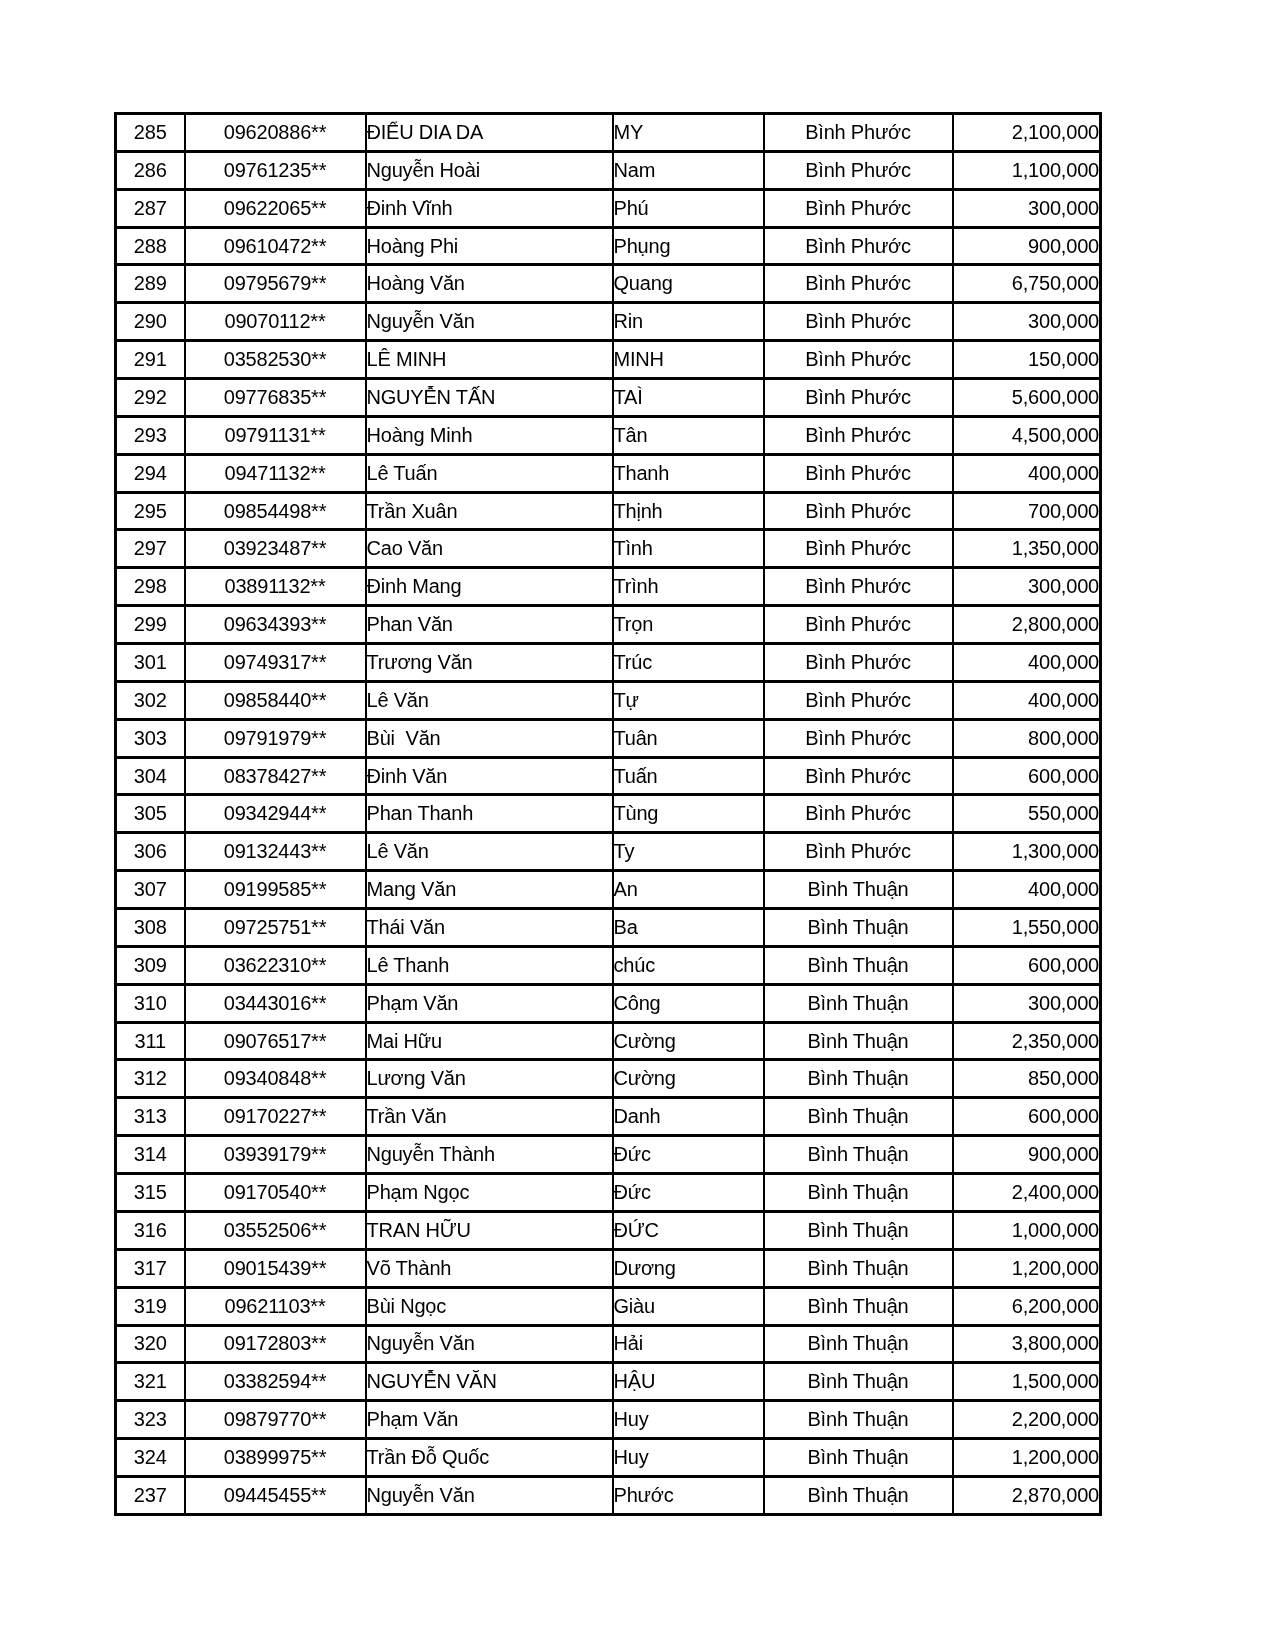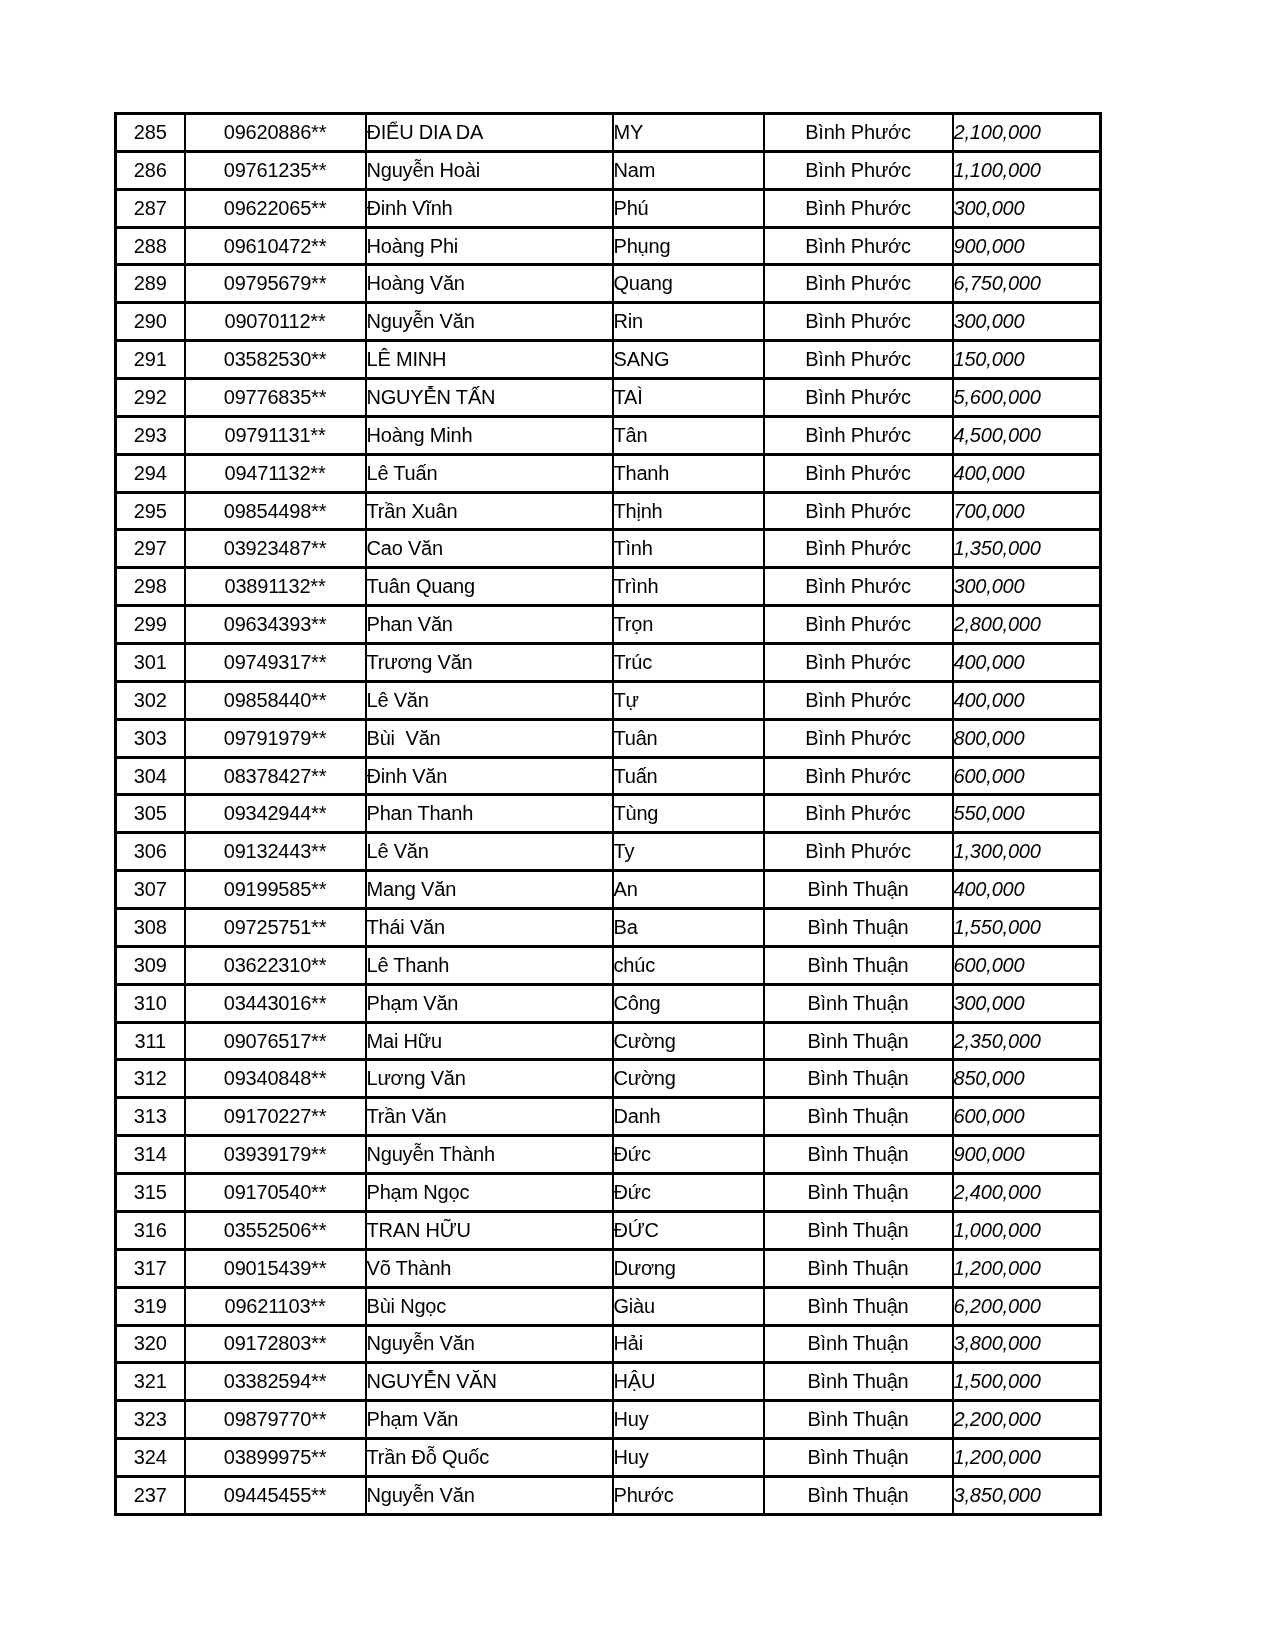--- a/index.html
+++ b/index.html
@@ -33,21 +33,21 @@
     border-bottom-width: 3px;
     font-size: 20px;
     letter-spacing: -0.2px;
     padding: 0;
     white-space: pre;
     overflow: hidden;
     vertical-align: middle;
   }
   td.ac { text-align: center; }
   td.al { text-align: left; padding-left: 6px; }
-  td.ar { padding-right: 9px; font-style: italic; }
+  td.ar { text-align: right; padding-right: 9px; }
 </style>
 </head>
 <body>
 
 <div class="page">
   <table class="roster">
     <colgroup>
       <col style="width:69px">
       <col style="width:181px">
       <col style="width:247px">
@@ -101,21 +101,21 @@
           <td class="ac">09070112**</td>
           <td class="al">Nguyễn Văn</td>
           <td class="al">Rin</td>
           <td class="ac">Bình Phước</td>
           <td class="ar">300,000</td>
         </tr>
         <tr>
           <td class="ac">291</td>
           <td class="ac">03582530**</td>
           <td class="al">LÊ MINH</td>
-          <td class="al">SANG</td>
+          <td class="al">MINH</td>
           <td class="ac">Bình Phước</td>
           <td class="ar">150,000</td>
         </tr>
         <tr>
           <td class="ac">292</td>
           <td class="ac">09776835**</td>
           <td class="al">NGUYỄN TẤN</td>
           <td class="al">TAÌ</td>
           <td class="ac">Bình Phước</td>
           <td class="ar">5,600,000</td>
@@ -148,21 +148,21 @@
           <td class="ac">297</td>
           <td class="ac">03923487**</td>
           <td class="al">Cao Văn</td>
           <td class="al">Tình</td>
           <td class="ac">Bình Phước</td>
           <td class="ar">1,350,000</td>
         </tr>
         <tr>
           <td class="ac">298</td>
           <td class="ac">03891132**</td>
-          <td class="al">Tuân Quang</td>
+          <td class="al">Đinh Mang</td>
           <td class="al">Trình</td>
           <td class="ac">Bình Phước</td>
           <td class="ar">300,000</td>
         </tr>
         <tr>
           <td class="ac">299</td>
           <td class="ac">09634393**</td>
           <td class="al">Phan Văn</td>
           <td class="al">Trọn</td>
           <td class="ac">Bình Phước</td>
@@ -343,17 +343,17 @@
           <td class="al">Huy</td>
           <td class="ac">Bình Thuận</td>
           <td class="ar">1,200,000</td>
         </tr>
         <tr>
           <td class="ac">237</td>
           <td class="ac">09445455**</td>
           <td class="al">Nguyễn Văn</td>
           <td class="al">Phước</td>
           <td class="ac">Bình Thuận</td>
-          <td class="ar">3,850,000</td>
+          <td class="ar">2,870,000</td>
         </tr>
       </tbody>
   </table>
 </div>
 
 </body></html>

